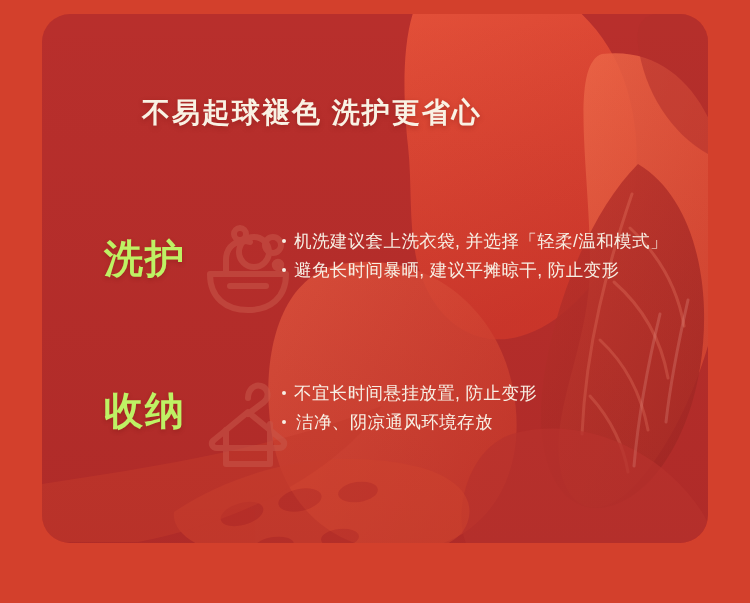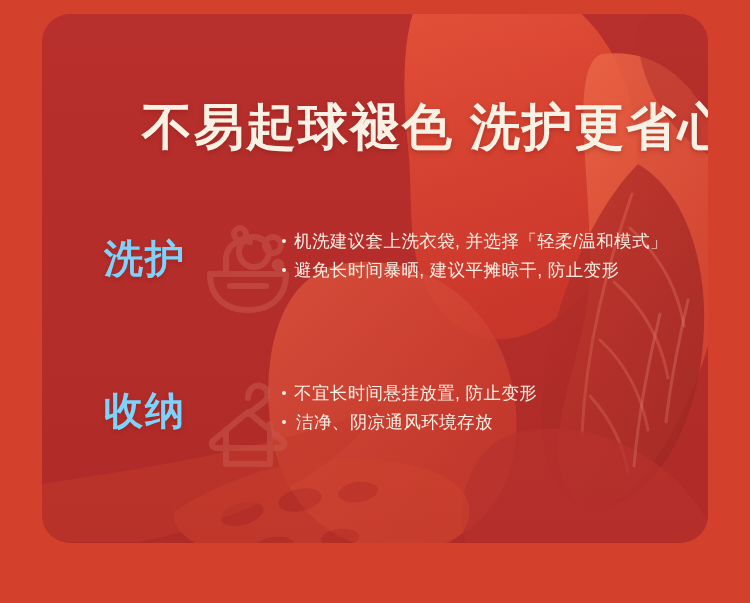--- a/index.html
+++ b/index.html
@@ -44,21 +44,21 @@
     position: absolute;
     pointer-events: none;
   }
   .deco svg { display: block; }
 
   
   .heading {
     position: absolute;
     left: 100px;
     top: 80px;
-    font-size: 50px;
+    font-size: 28px;
     font-weight: 700;
     letter-spacing: 2px;
     color: #F9F2E4;
     white-space: nowrap;
     text-shadow: 0 2px 5px rgba(110,20,18,0.35);
   }
 
   
   .section {
     position: absolute;
@@ -78,21 +78,21 @@
   }
   .sec-icon svg { display: block; }
 
   .sec-label {
     position: absolute;
     left: 0;
     top: 12px;
     font-size: 39px;
     font-weight: 700;
     letter-spacing: 2px;
-    color: #7dd3fc;
+    color: #bef264;
     white-space: nowrap;
     text-shadow: 0 2px 4px rgba(110,20,18,0.30);
     z-index: 3;
   }
 
   .sec-body {
     position: absolute;
     left: 178px;
     top: 8px;
     width: 470px;

